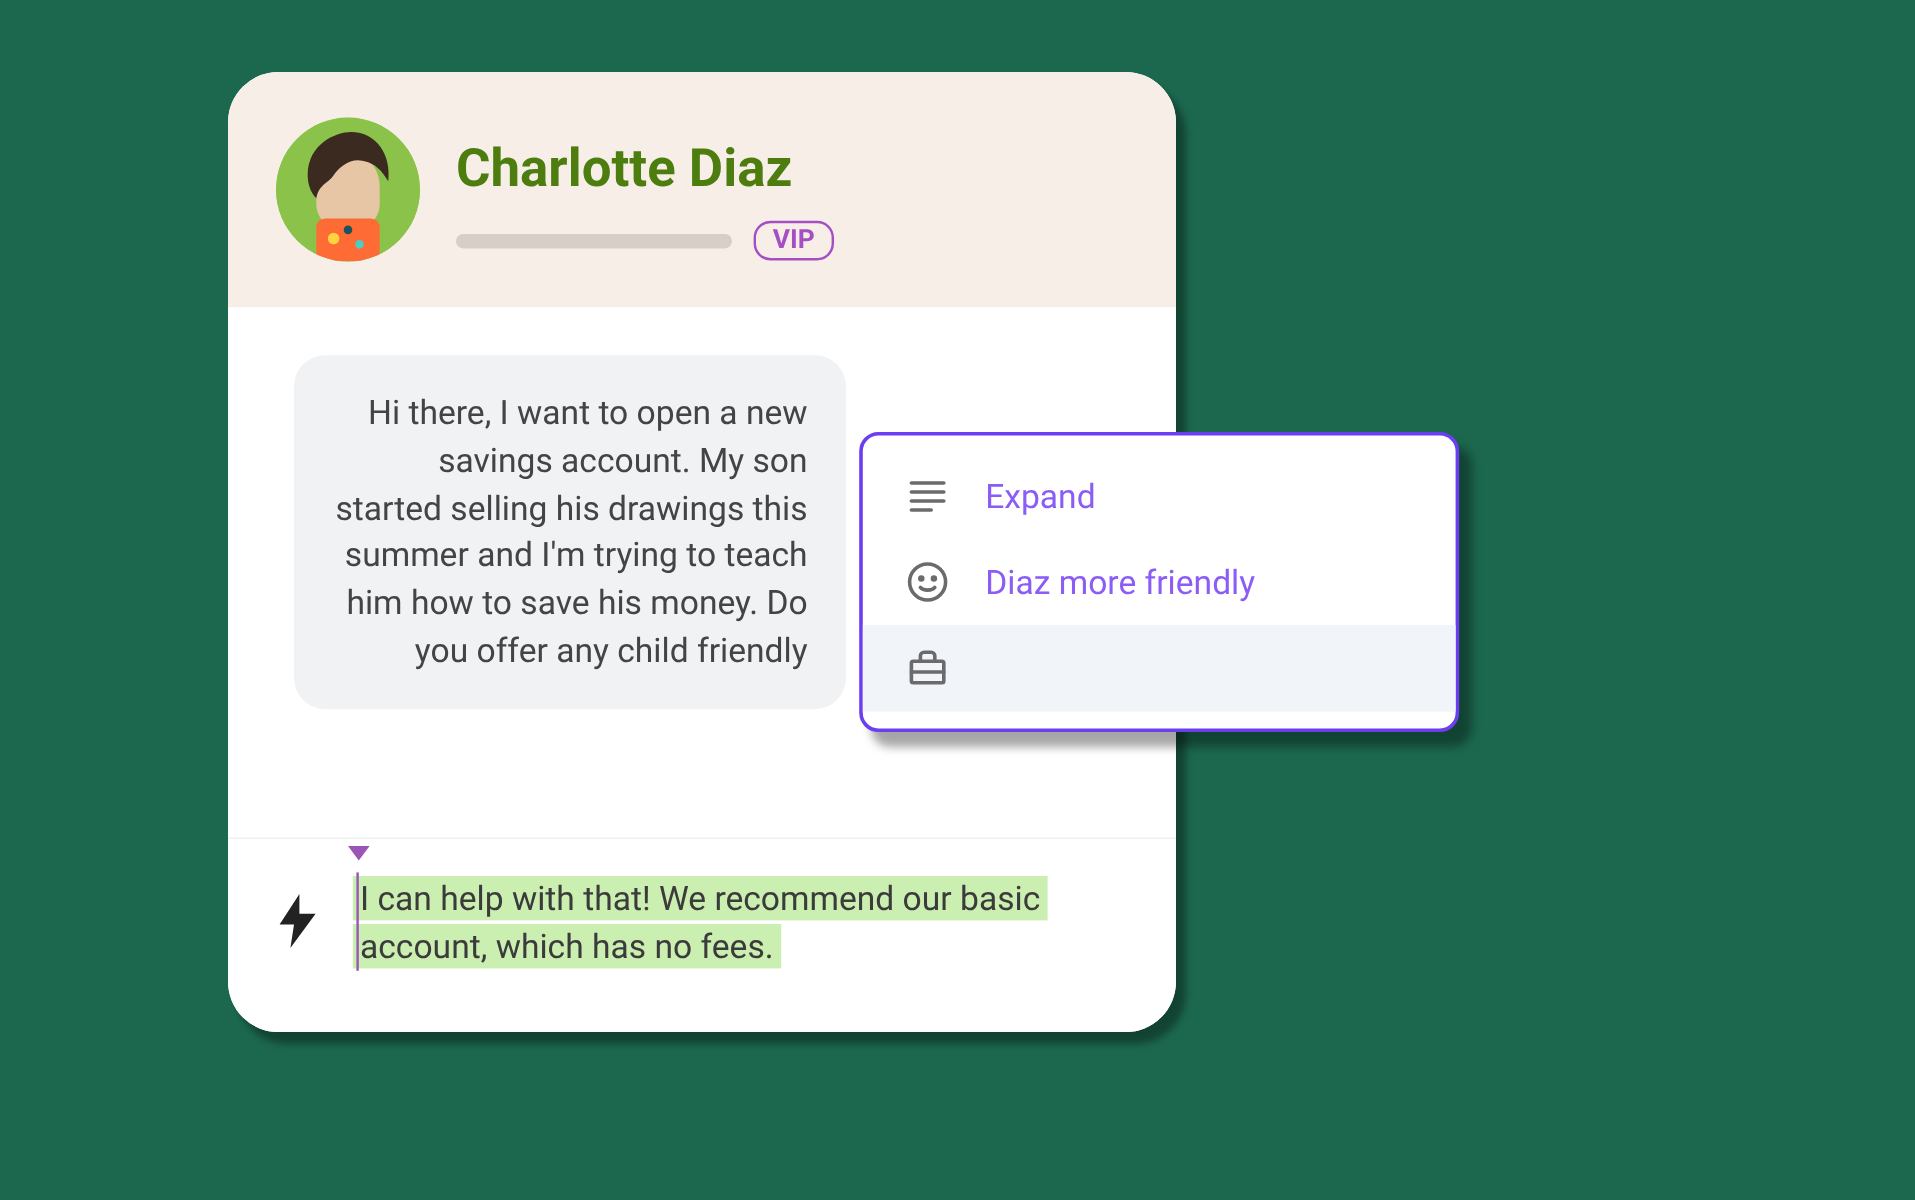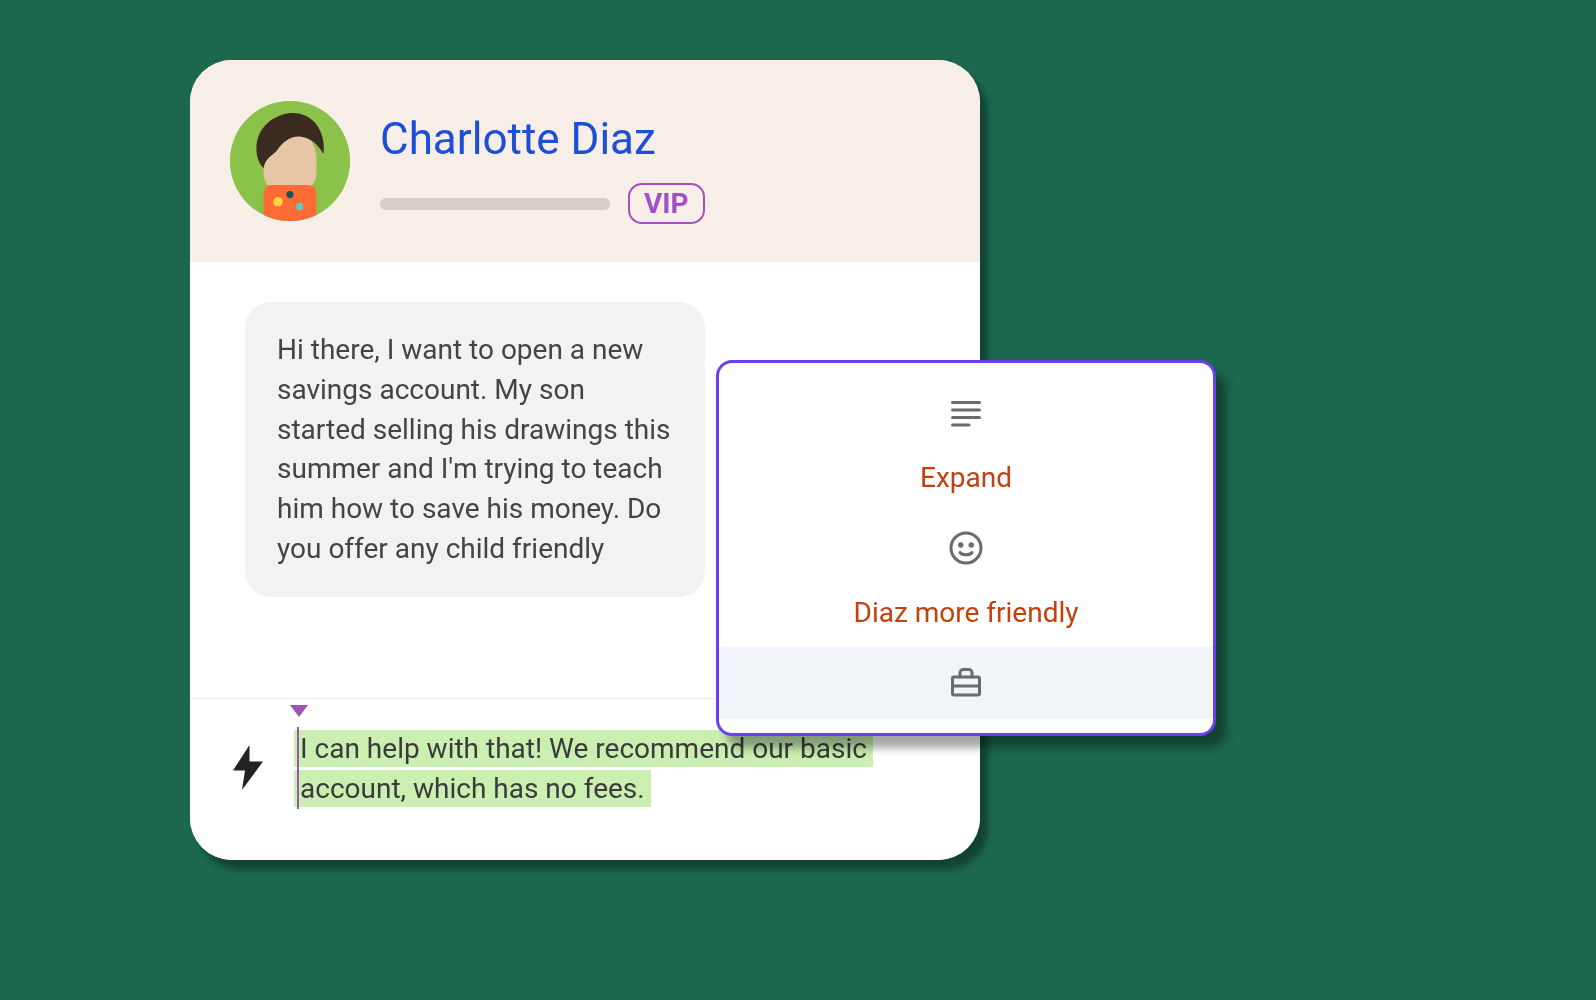--- a/index.html
+++ b/index.html
@@ -34,55 +34,56 @@
     border-radius: 50%;
     background: #8bc34a;
     flex-shrink: 0;
     overflow: hidden;
     position: relative;
   }
   .avatar svg { width: 100%; height: 100%; }
   .header-info { flex: 1; }
   .customer-name {
     font-size: 44px;
-    font-weight: 400;
-    color: #1d4ed8;
+    font-weight: 700;
+    color: #4d7c0f;
     margin-bottom: 18px;
     margin-top: 15px;
   }
   .sub-row {
     display: flex;
     align-items: center;
     gap: 18px;
   }
   .sub-line {
     width: 230px;
     height: 12px;
     background: #d7cfc7;
     border-radius: 6px;
   }
   .vip-badge {
     border: 2px solid #a54fc4;
     color: #a54fc4;
     font-weight: 700;
-    font-size: 28px;
+    font-size: 22px;
     padding: 2px 14px;
     border-radius: 14px;
   }
   .messages {
     padding: 40px 40px 0 55px;
   }
   .bubble {
     background: #f1f2f4;
     border-radius: 26px;
     padding: 28px 32px;
     color: #444;
     font-size: 28px;
     line-height: 1.42;
     max-width: 460px;
+    text-align: right;
   }
   .compose-area {
     position: absolute;
     left: 0; right: 0; bottom: 0;
     background: #fff;
     border-top: 1px solid #eee;
     padding: 30px 40px 50px 40px;
     display: flex;
     align-items: flex-start;
     gap: 28px;
@@ -134,23 +135,22 @@
     border-radius: 16px;
     box-shadow: 10px 12px 8px rgba(0,0,0,0.35);
     padding: 14px 0;
   }
   .suggestion-item {
     display: flex;
     align-items: center;
     gap: 30px;
     padding: 18px 36px;
     font-size: 28px;
-    color: #c2410c;
+    color: #8b5cf6;
     cursor: pointer;
-    flex-direction: column;
   }
   .suggestion-item.active {
     background: #f1f4f8;
   }
   .sicon {
     width: 36px; height: 36px;
     color: #6b6b6b;
     flex-shrink: 0;
   }
 </style>

